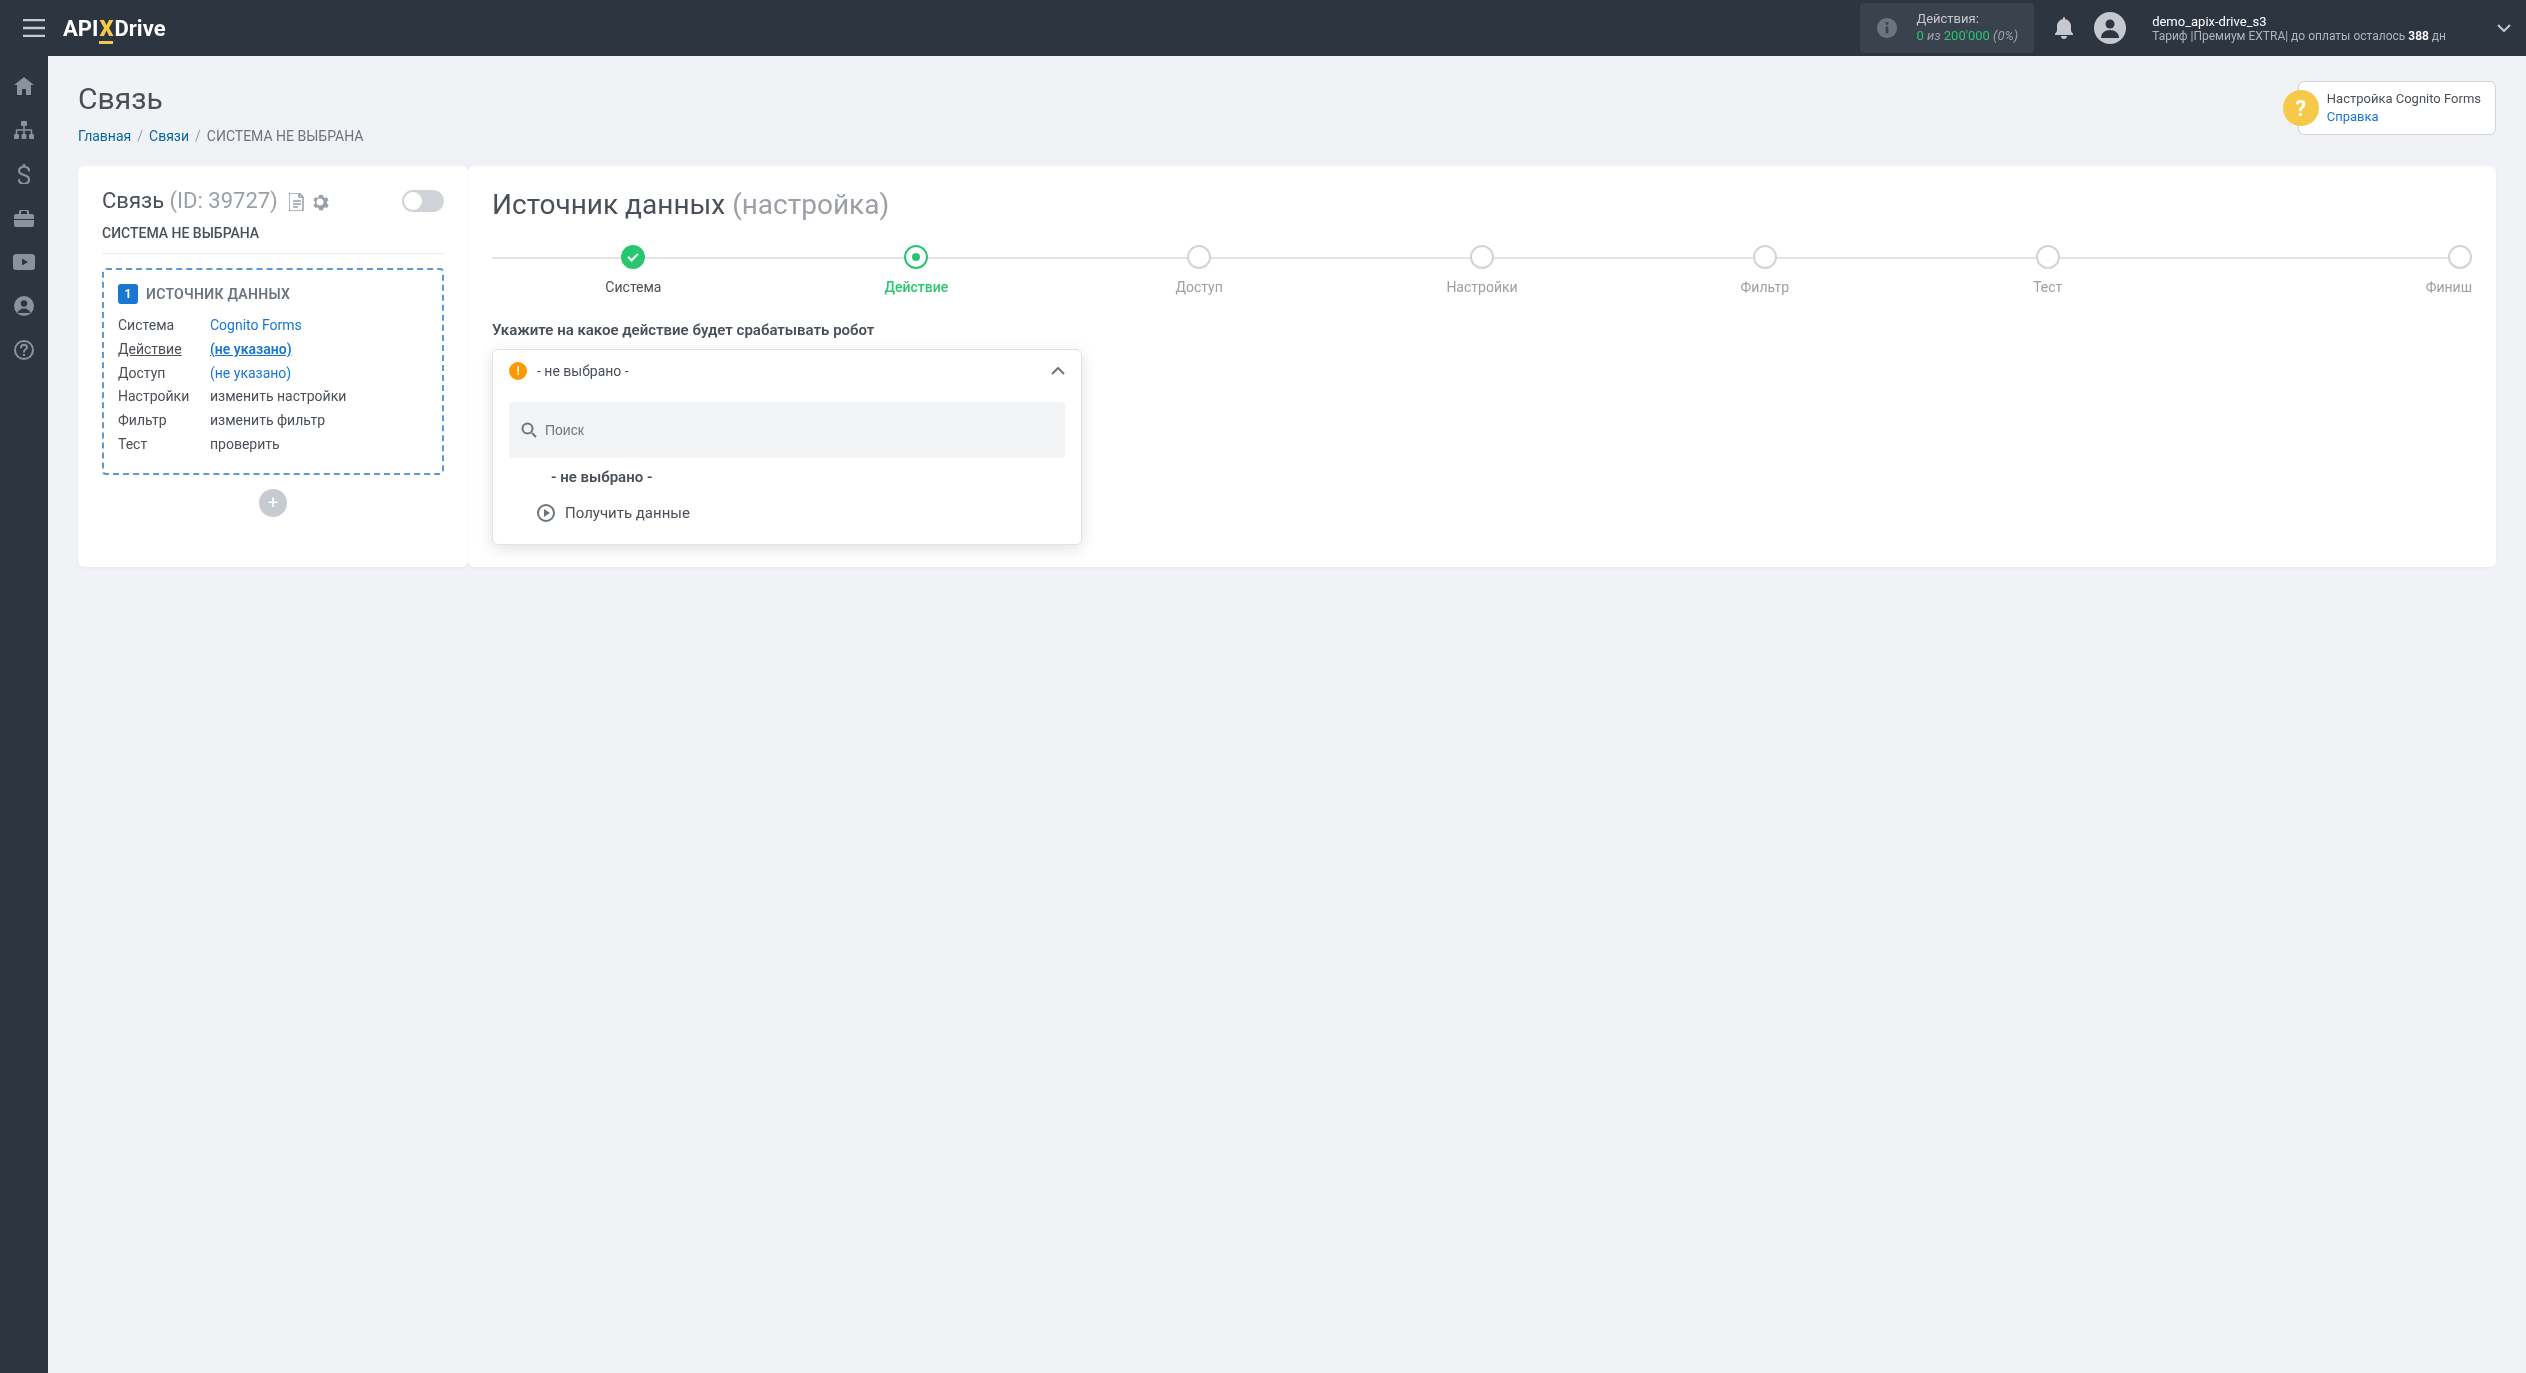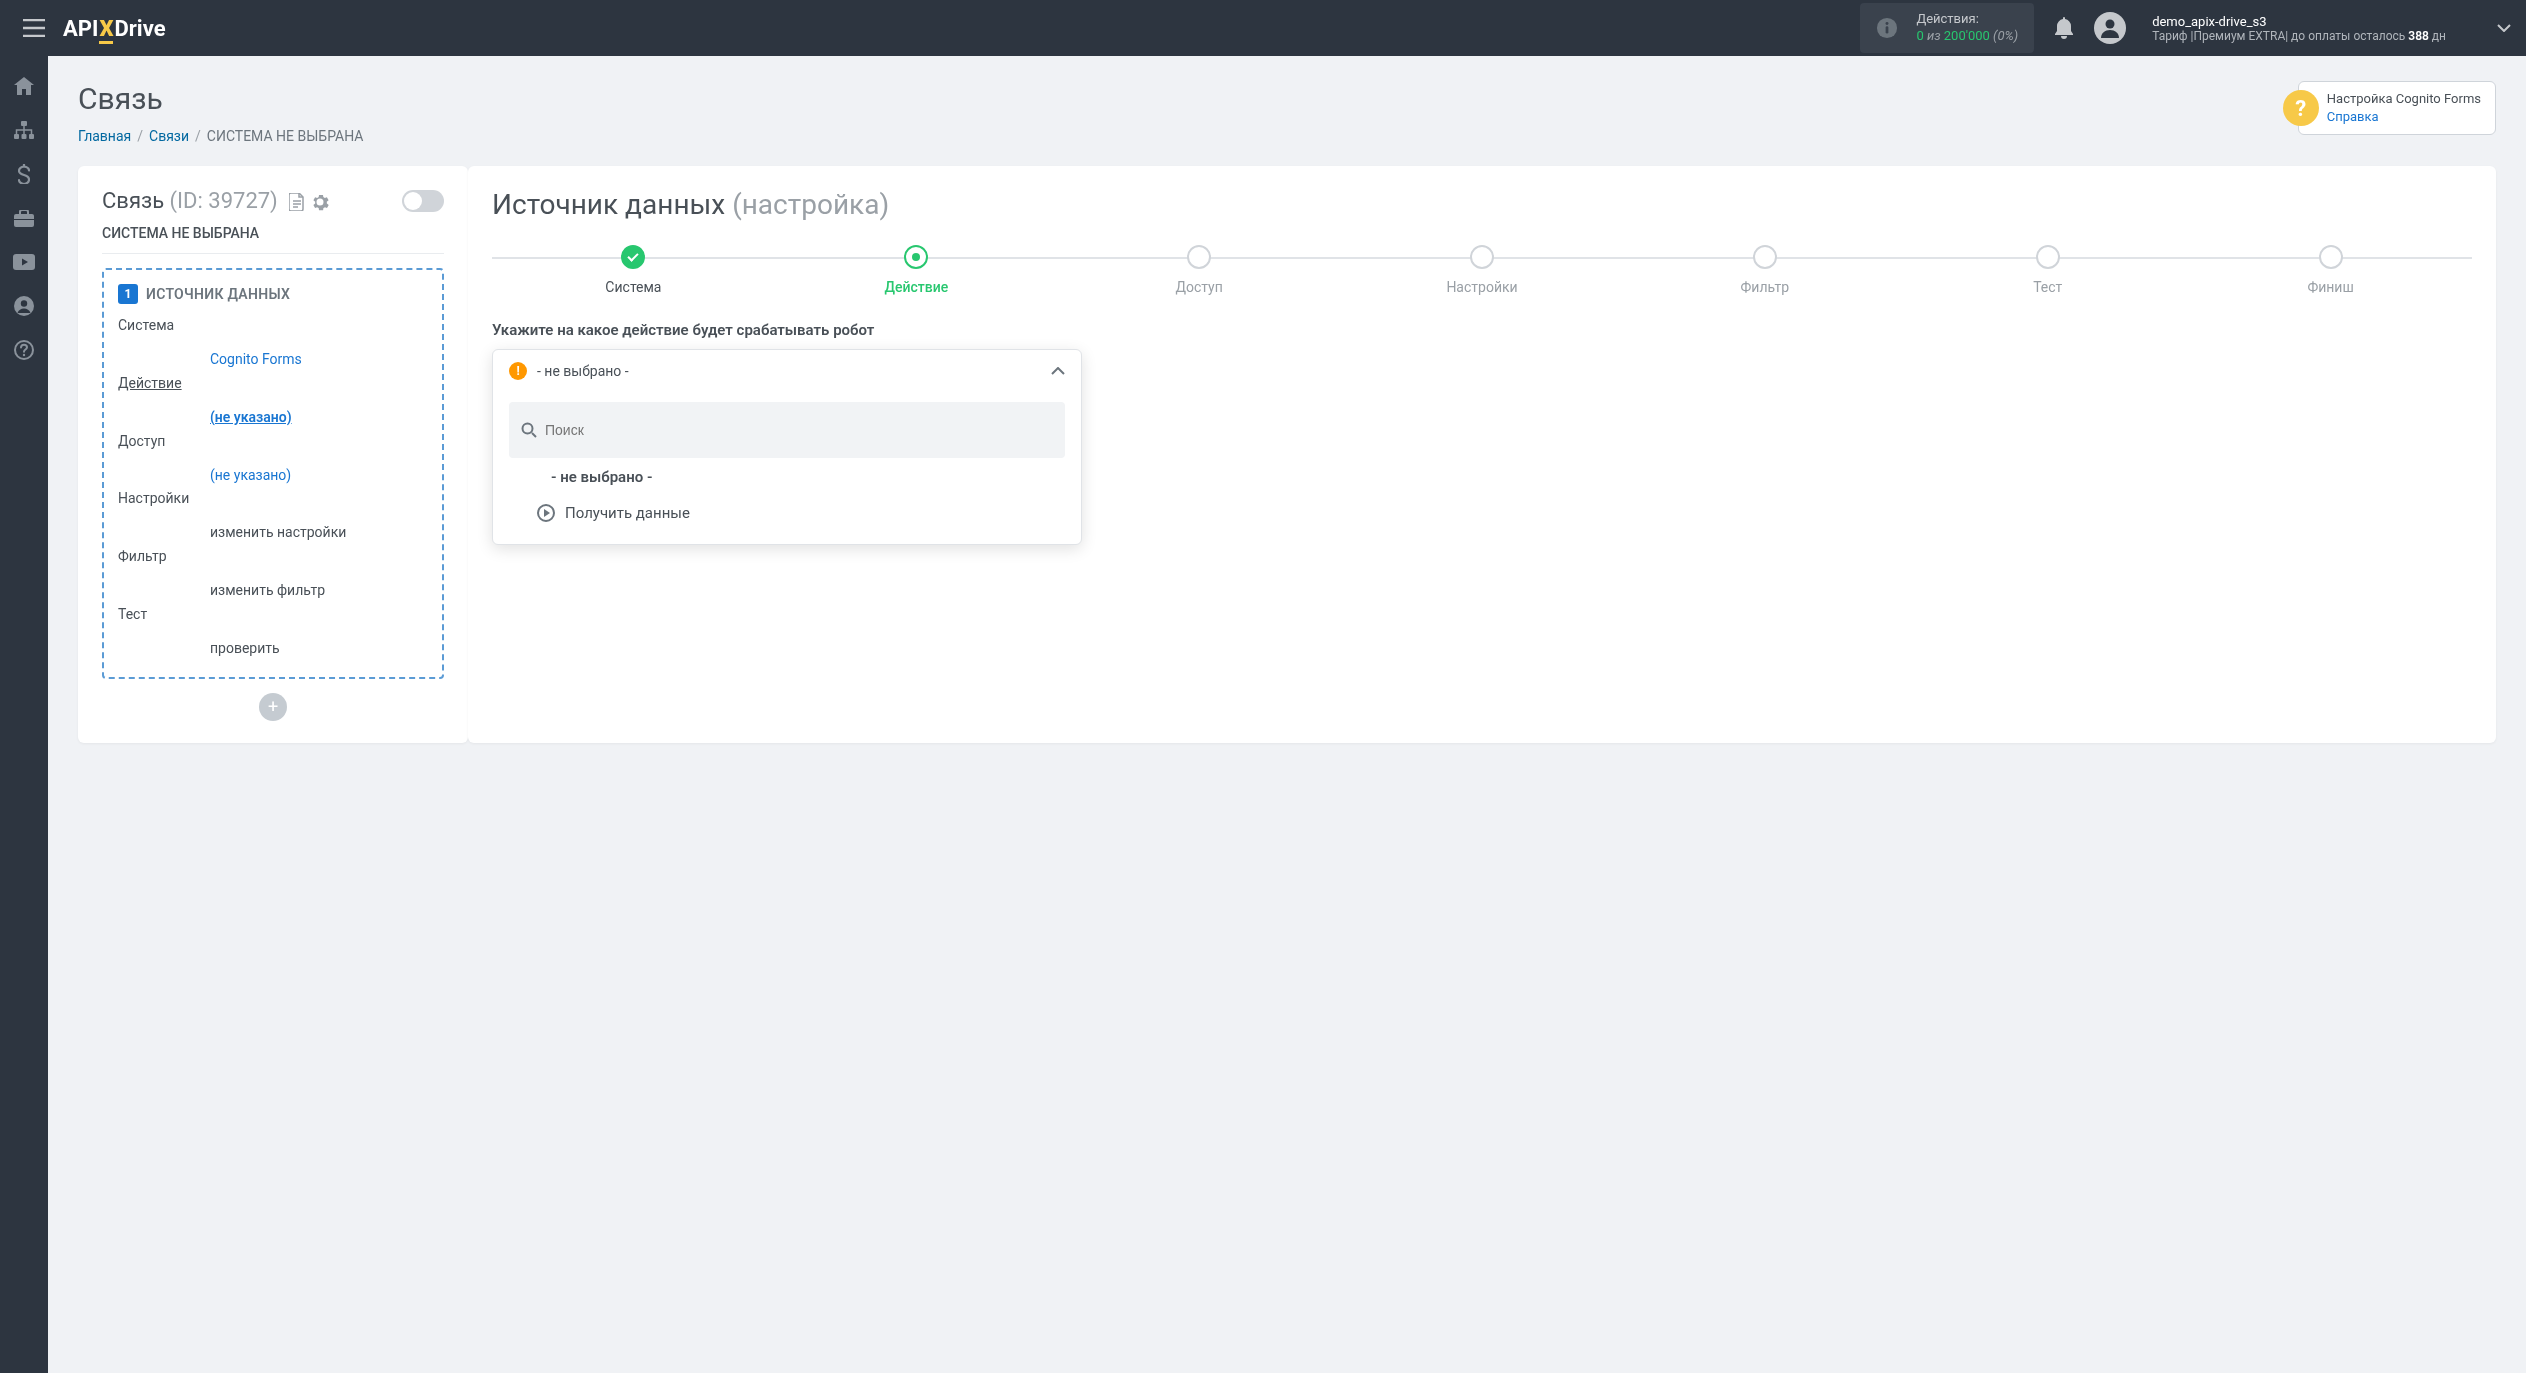--- a/index.html
+++ b/index.html
@@ -63,35 +63,35 @@
 
 .card-subtitle { font-size: 14px; color: #495057; margin-top: 12px; padding-bottom: 12px; border-bottom: 1px solid #e9ecef; font-weight:500; }
 
 .source-box { border: 2px dashed #5b9bd5; border-radius: 4px; padding: 14px 14px 16px; margin-top: 14px; }
 .source-header { display: flex; align-items: center; gap: 8px; margin-bottom: 10px; }
 .source-badge { background: #1976d2; color: #fff; width: 20px; height: 20px; border-radius: 3px; display: flex; align-items: center; justify-content: center; font-size: 12px; font-weight: bold; }
 .source-title { font-size: 14px; color: #6c757d; font-weight: 600; letter-spacing: 0.3px; }
 .source-row { display: flex; font-size: 14px; line-height: 1.7; }
 .source-label { width: 92px; color: #495057; }
 .source-label.emph { text-decoration: underline; }
-.source-value { color: #1976d2; cursor: pointer; margin-top: 34px; }
+.source-value { color: #1976d2; cursor: pointer; }
 .source-value.emph { font-weight: 600; text-decoration: underline; }
 .source-value.plain { color: #495057; cursor: default; }
 
 .add-btn { width: 28px; height: 28px; border-radius: 50%; background: #c5cbd1; color: #fff; display: flex; align-items: center; justify-content: center; margin: 14px auto 0; cursor: pointer; font-size: 18px; }
 
 
 .right-card { flex: 1; }
 .right-title { font-size: 28px; color: #495057; font-weight: 400; }
 .right-title-sub { color: #9aa0a6; }
 
 .stepper { display: flex; align-items: flex-start; margin-top: 24px; position: relative; }
 .step { flex: 1; display: flex; flex-direction: column; align-items: center; position: relative; }
 .step:first-child { align-items: flex-start; }
-.step:last-child { align-items: center; }
+.step:last-child { align-items: flex-end; }
 .step-circle { width: 24px; height: 24px; border-radius: 50%; border: 2px solid #d0d4d9; background: #fff; z-index: 2; display:flex; align-items:center; justify-content:center; }
 .step-circle.done { background: #28c76f; border-color: #28c76f; }
 .step-circle.done::after { content:''; width:8px; height:4px; border-left:2px solid #fff; border-bottom:2px solid #fff; transform: rotate(-45deg); margin-top:-2px; }
 .step-circle.active { border-color: #28c76f; }
 .step-circle.active::after { content:''; width:8px; height:8px; background:#28c76f; border-radius:50%; }
 .step-line { position: absolute; top: 12px; left: 0; right: 0; height: 2px; background: #e0e3e7; z-index: 1; }
 .step-label { margin-top: 10px; font-size: 14px; color: #9aa0a6; }
 .step-label.active { color: #28c76f; font-weight: 500; }
 .step-label.done { color: #495057; }
 

